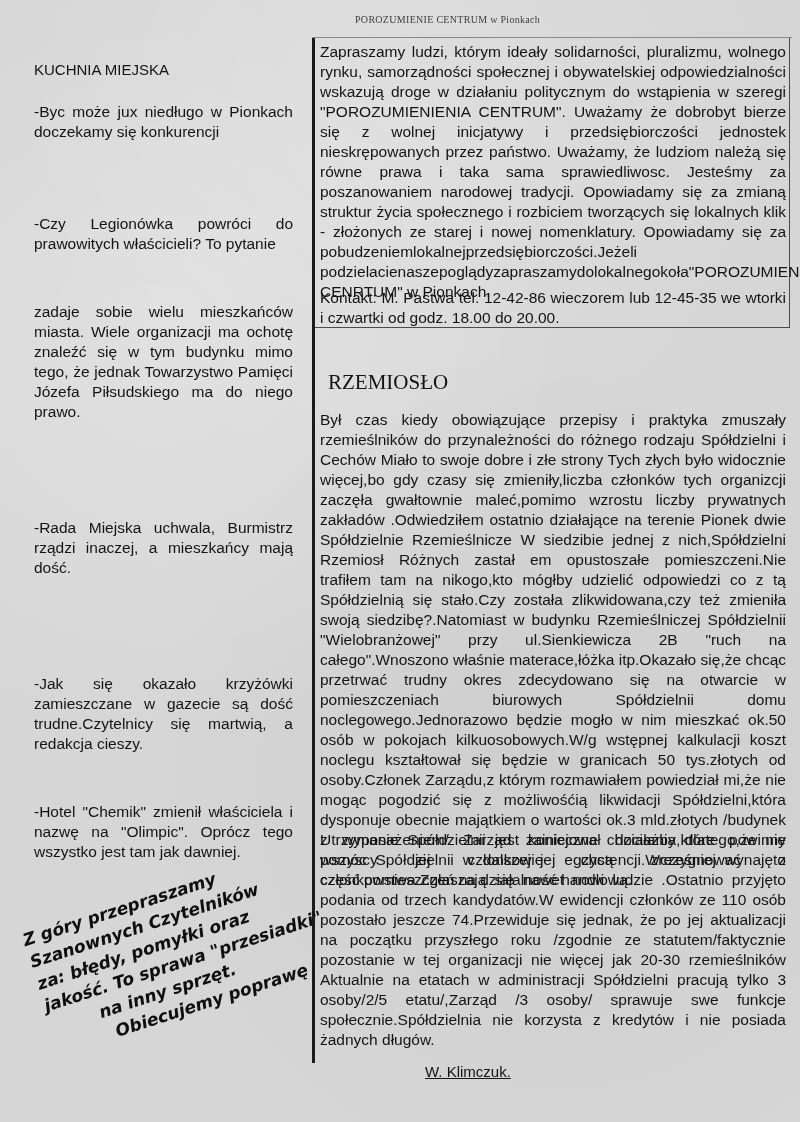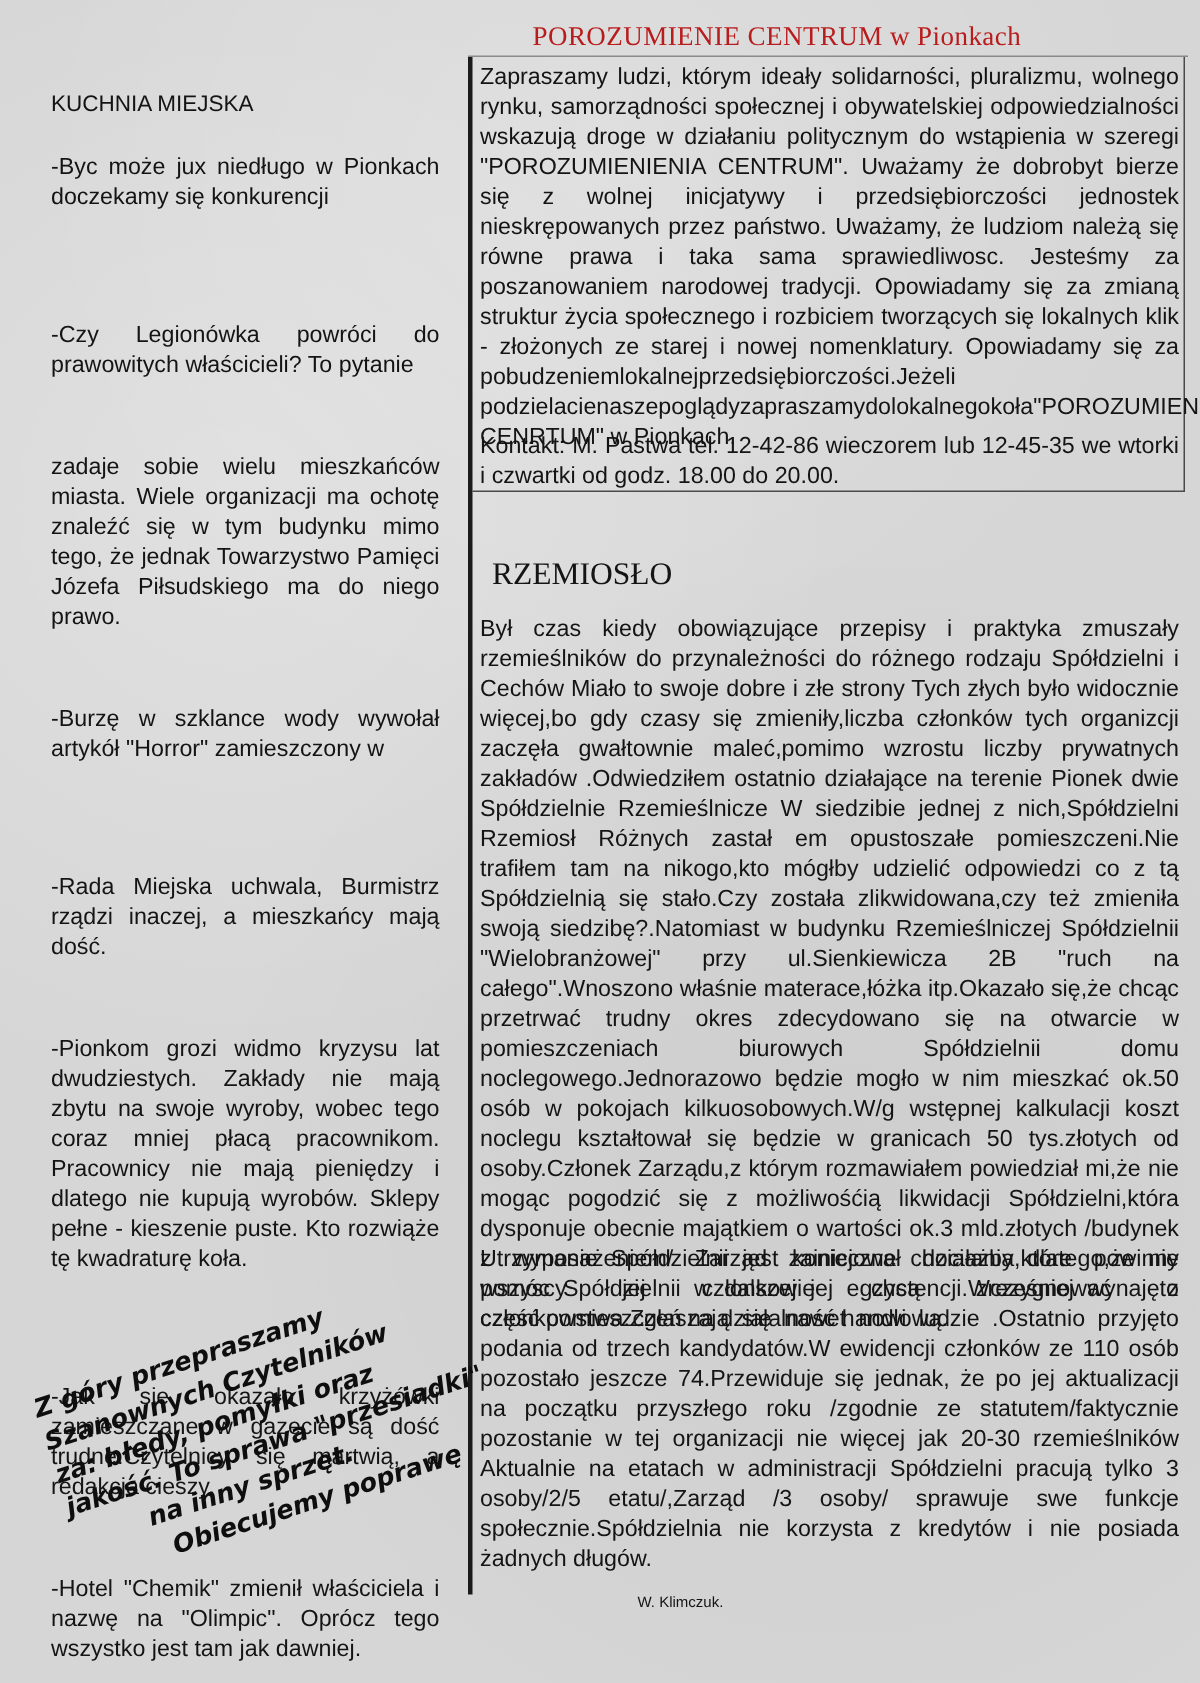--- a/index.html
+++ b/index.html
@@ -12,35 +12,35 @@
       radial-gradient(circle at 50% 10%, rgba(255,255,255,0.2) 0, transparent 35%);
     font-family: "Liberation Sans", sans-serif;
     color: #141414;
   }
   .abs { position: absolute; }
   .left-col { left: 22px; top: 48px; width: 283px; font-size: 15.5px; line-height: 20px; }
   .left-col p { margin: 12px; text-align: justify; }
   .left-col .head { margin-bottom: 22px; font-size: 15px; }
   .left-col .gap { height: 24px; }
   .vrule { left: 312px; top: 38px; width: 3px; height: 1025px; background: #1b1b1b; }
-  .masthead { left: 355px; top: 14px; font-family: "Liberation Serif", serif; font-size: 18px; letter-spacing: 0.3px; color: #b91c1c; }
+  .masthead { left: 355px; top: 14px; font-family: "Liberation Serif", serif; font-size: 10px; letter-spacing: 0.3px; color: #404040; }
   .masthead-rule { left: 312px; top: 37px; width: 480px; height: 1px; background: #555; opacity: 0.6; }
   .box {
     left: 315px; top: 38px; width: 475px; height: 290px;
     border-right: 1px solid #4a4a4a; border-bottom: 1px solid #4a4a4a;
     box-sizing: border-box;
   }
   .right-col { left: 320px; width: 466px; font-size: 15.5px; line-height: 20px; }
   .right-col p { margin: 0; text-align: justify; }
   .box-text { top: 42px; }
   .kontakt { top: 288px; }
   .rz-head { left: 328px; top: 370px; font-family: "Liberation Serif", serif; font-size: 21px; }
   .rz-body { top: 410px; }
   .rz-body2 { top: 830px; }
-  .signature { left: 425px; top: 1063px; font-size: 10px; }
+  .signature { left: 425px; top: 1063px; font-size: 15px; text-decoration: underline; }
   .apology {
     left: 20px; top: 930px; width: 300px;
     transform: rotate(-18deg); transform-origin: left top;
     font-family: "DejaVu Sans", sans-serif; font-style: italic; font-weight: bold;
     font-size: 17px; line-height: 23px; color: #0e0e0e;
   }
   .apology div { white-space: nowrap; }
 </style>
 </head>
 <body>
@@ -51,26 +51,24 @@
 
 <div class="abs left-col">
   <p class="head">KUCHNIA MIEJSKA</p>
   <p>-Byc może jux niedługo w Pionkach doczekamy się konkurencji</p>
   <div class="gap"></div>
   <div class="gap"></div>
   <p>-Czy Legionówka powróci do prawowitych właścicieli? To pytanie</p>
   <div class="gap"></div>
   <p>zadaje sobie wielu mieszkańców miasta. Wiele organizacji ma ochotę znaleźć się w tym budynku mimo tego, że jednak Towarzystwo Pamięci Józefa Piłsudskiego ma do niego prawo.</p>
   <div class="gap"></div>
-  <p>-Burzę w szklance wody wywołał artykół "Horror" zamieszczony w</p>
   <div class="gap"></div>
   <div class="gap"></div>
   <p>-Rada Miejska uchwala, Burmistrz rządzi inaczej, a mieszkańcy mają dość.</p>
   <div class="gap"></div>
-  <p>-Pionkom grozi widmo kryzysu lat dwudziestych. Zakłady nie mają zbytu na swoje wyroby, wobec tego coraz mniej płacą pracownikom. Pracownicy nie mają pieniędzy i dlatego nie kupują wyrobów. Sklepy pełne - kieszenie puste. Kto rozwiąże tę kwadraturę koła.</p>
   <div class="gap"></div>
   <div class="gap"></div>
   <p>-Jak się okazało krzyżówki zamieszczane w gazecie są dość trudne.Czytelnicy się martwią, a redakcja cieszy.</p>
   <div class="gap"></div>
   <p>-Hotel "Chemik" zmienił właściciela i nazwę na "Olimpic". Oprócz tego wszystko jest tam jak dawniej.</p>
 </div>
 
 <div class="abs apology">
   <div>Z góry przepraszamy</div>
   <div>Szanownych Czytelników</div>

